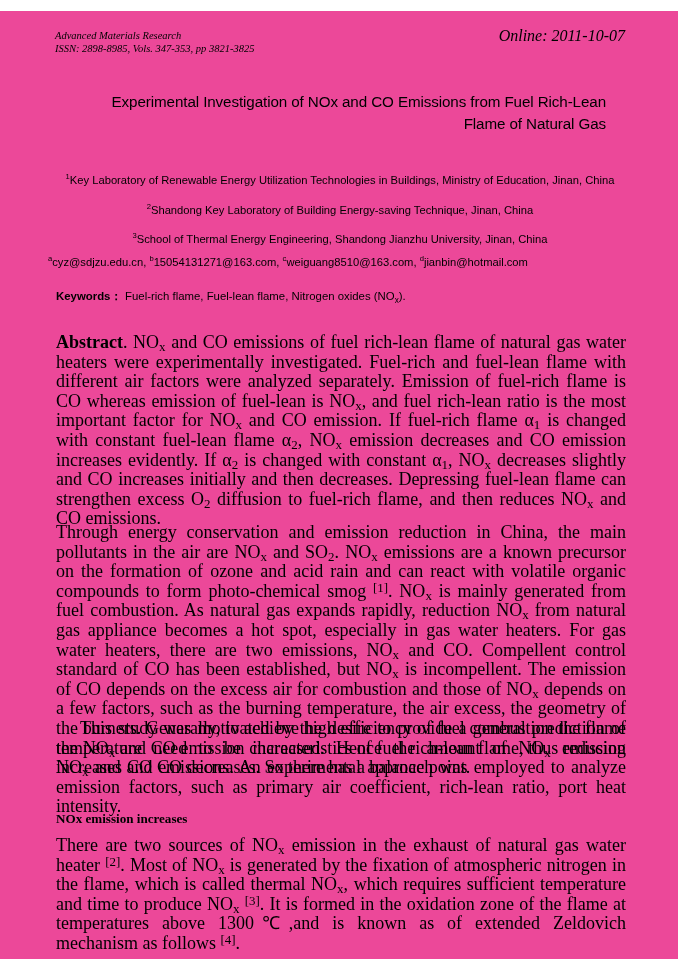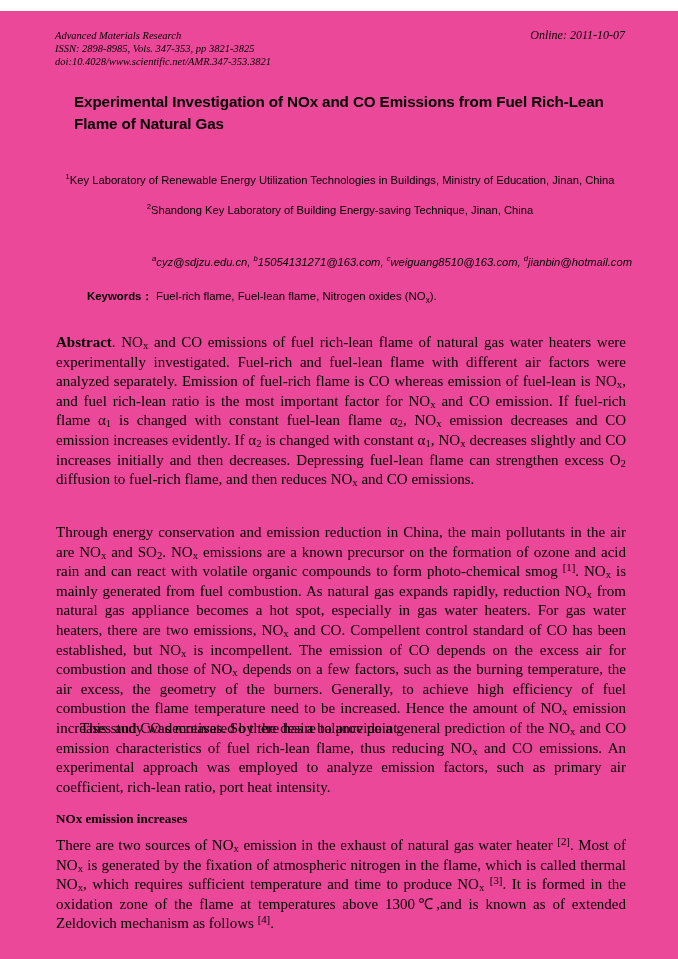--- a/index.html
+++ b/index.html
@@ -37,34 +37,34 @@
     font-size: 10.5px;
     line-height: 13.2px;
     color: #000;
   }
   .masthead-online {
     position: absolute;
     right: 0;
     top: 0;
     font-family: "Liberation Serif", serif;
     font-style: italic;
-    font-size: 12px;
+    font-size: 16px;
     line-height: 13.2px;
     white-space: nowrap;
   }
 
   
   .title {
     position: absolute;
     left: 74px;
     top: 80px;
     width: 532px;
-    text-align: left;
-    font-family: "Liberation Sans", sans-serif;
-    font-weight: bold;
+    text-align: right;
+    font-family: "Liberation Sans", sans-serif;
+    font-weight: normal;
     font-size: 15.2px;
     line-height: 22px;
     letter-spacing: -0.1px;
   }
 
   
   .authors {
     position: absolute;
     left: 40px;
     top: 128px;
@@ -97,49 +97,48 @@
   .affil sup, .emails sup {
     font-size: 7.6px;
     vertical-align: super;
     line-height: 0;
   }
   .emails {
     position: absolute;
     left: 48px;
     top: 243px;
     width: 584px;
-    text-align: right;
+    text-align: left;
     font-family: "Liberation Sans", sans-serif;
     font-size: 11.2px;
     line-height: 16px;
-    font-style: italic;
   }
 
   
   .keywords {
     position: absolute;
     left: 56px;
     top: 277px;
     width: 570px;
     font-family: "Liberation Sans", sans-serif;
     font-size: 11.4px;
     line-height: 16px;
   }
-  .keywords b { font-weight: bold; margin-left: 31px; }
+  .keywords b { font-weight: bold; }
   .keywords sub, .body-text sub {
     font-size: 0.72em;
     vertical-align: sub;
     line-height: 0;
   }
 
   
   .body-text {
     position: absolute;
     font-family: "Liberation Serif", serif;
-    font-size: 15px;
+    font-size: 18px;
     line-height: 19.6px;
     text-align: justify;
     color: #000;
     width: 570px;
     left: 56px;
   }
   .body-text sub {
     font-size: 0.72em;
     vertical-align: -0.22em;
     line-height: 0;
@@ -169,30 +168,30 @@
   .para-mech1 { top: 825px; }
 </style>
 </head>
 <body>
 
 <div class="page">
 
   <div class="masthead">
     <div class="masthead-left">Advanced Materials Research</div>
     <div class="masthead-left">ISSN: 2898-8985, Vols. 347-353, pp 3821-3825</div>
-    <div class="masthead-left">doi:10.4028/www.scientific.net/AMR.347-353.3821</div>
     <div class="masthead-online">Online: 2011-10-07</div>
   </div>
 
   <div class="title">Experimental Investigation of NOx and CO Emissions from Fuel Rich-Lean Flame of Natural Gas</div>
 
 
   <div class="affils" id="affil-list">
       <div class="affil"><sup>1</sup><span>Key Laboratory of Renewable Energy Utilization Technologies in Buildings, Ministry of Education, Jinan, China</span></div>
       <div class="affil"><sup>2</sup><span>Shandong Key Laboratory of Building Energy-saving Technique, Jinan, China</span></div>
+      <div class="affil"><sup>3</sup><span>School of Thermal Energy Engineering, Shandong Jianzhu University, Jinan, China</span></div>
     </div>
 
   <div class="emails" id="email-list"><sup>a</sup><span>cyz@sdjzu.edu.cn,</span> <sup>b</sup><span>15054131271@163.com,</span> <sup>c</sup><span>weiguang8510@163.com,</span> <sup>d</sup><span>jianbin@hotmail.com</span></div>
 
   <div class="keywords" id="keywords-line"><b>Keywords：</b><span> Fuel-rich flame, Fuel-lean flame, Nitrogen oxides (NO<sub>x</sub>).</span></div>
 
   <div class="body-text abstract" id="abstract-para"><b>Abstract</b><span>. NO<sub>x</sub> and CO emissions of fuel rich-lean flame of natural gas water heaters were experimentally investigated. Fuel-rich and fuel-lean flame with different air factors were analyzed separately. Emission of fuel-rich flame is CO whereas emission of fuel-lean is NO<sub>x</sub>, and fuel rich-lean ratio is the most important factor for NO<sub>x</sub> and CO emission. If fuel-rich flame α<sub>1</sub> is changed with constant fuel-lean flame α<sub>2</sub>, NO<sub>x</sub> emission decreases and CO emission increases evidently. If α<sub>2</sub> is changed with constant α<sub>1</sub>, NO<sub>x</sub> decreases slightly and CO increases initially and then decreases. Depressing fuel-lean flame can strengthen excess O<sub>2</sub> diffusion to fuel-rich flame, and then reduces NO<sub>x</sub> and CO emissions.</span></div>
 
   <div class="body-text para-intro1" id="para-intro1"><span>Through energy conservation and emission reduction in China, the main pollutants in the air are NO<sub>x</sub> and SO<sub>2</sub>. NO<sub>x</sub> emissions are a known precursor on the formation of ozone and acid rain and can react with volatile organic compounds to form photo-chemical smog <sup>[1]</sup>. NO<sub>x</sub> is mainly generated from fuel combustion. As natural gas expands rapidly, reduction NO<sub>x</sub> from natural gas appliance becomes a hot spot, especially in gas water heaters. For gas water heaters, there are two emissions, NO<sub>x</sub> and CO. Compellent control standard of CO has been established, but NO<sub>x</sub> is incompellent. The emission of CO depends on the excess air for combustion and those of NO<sub>x</sub> depends on a few factors, such as the burning temperature, the air excess, the geometry of the burners. Generally, to achieve high efficiency of fuel combustion the flame temperature need to be increased. Hence the amount of NO<sub>x</sub> emission increases and CO decreases. So there has a balance point.</span></div>
   <div class="body-text para-intro2" id="para-intro2"><span>This study was motivated by the desire to provide a general prediction of the NO<sub>x</sub> and CO emission characteristics of fuel rich-lean flame, thus reducing NO<sub>x</sub> and CO emissions. An experimental approach was employed to analyze emission factors, such as primary air coefficient, rich-lean ratio, port heat intensity.</span></div>

